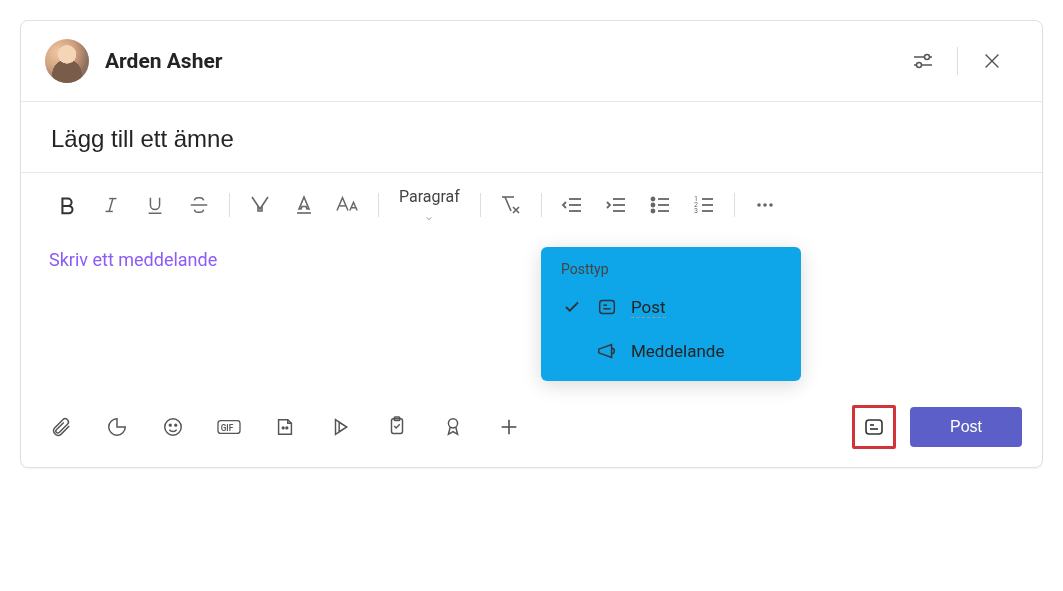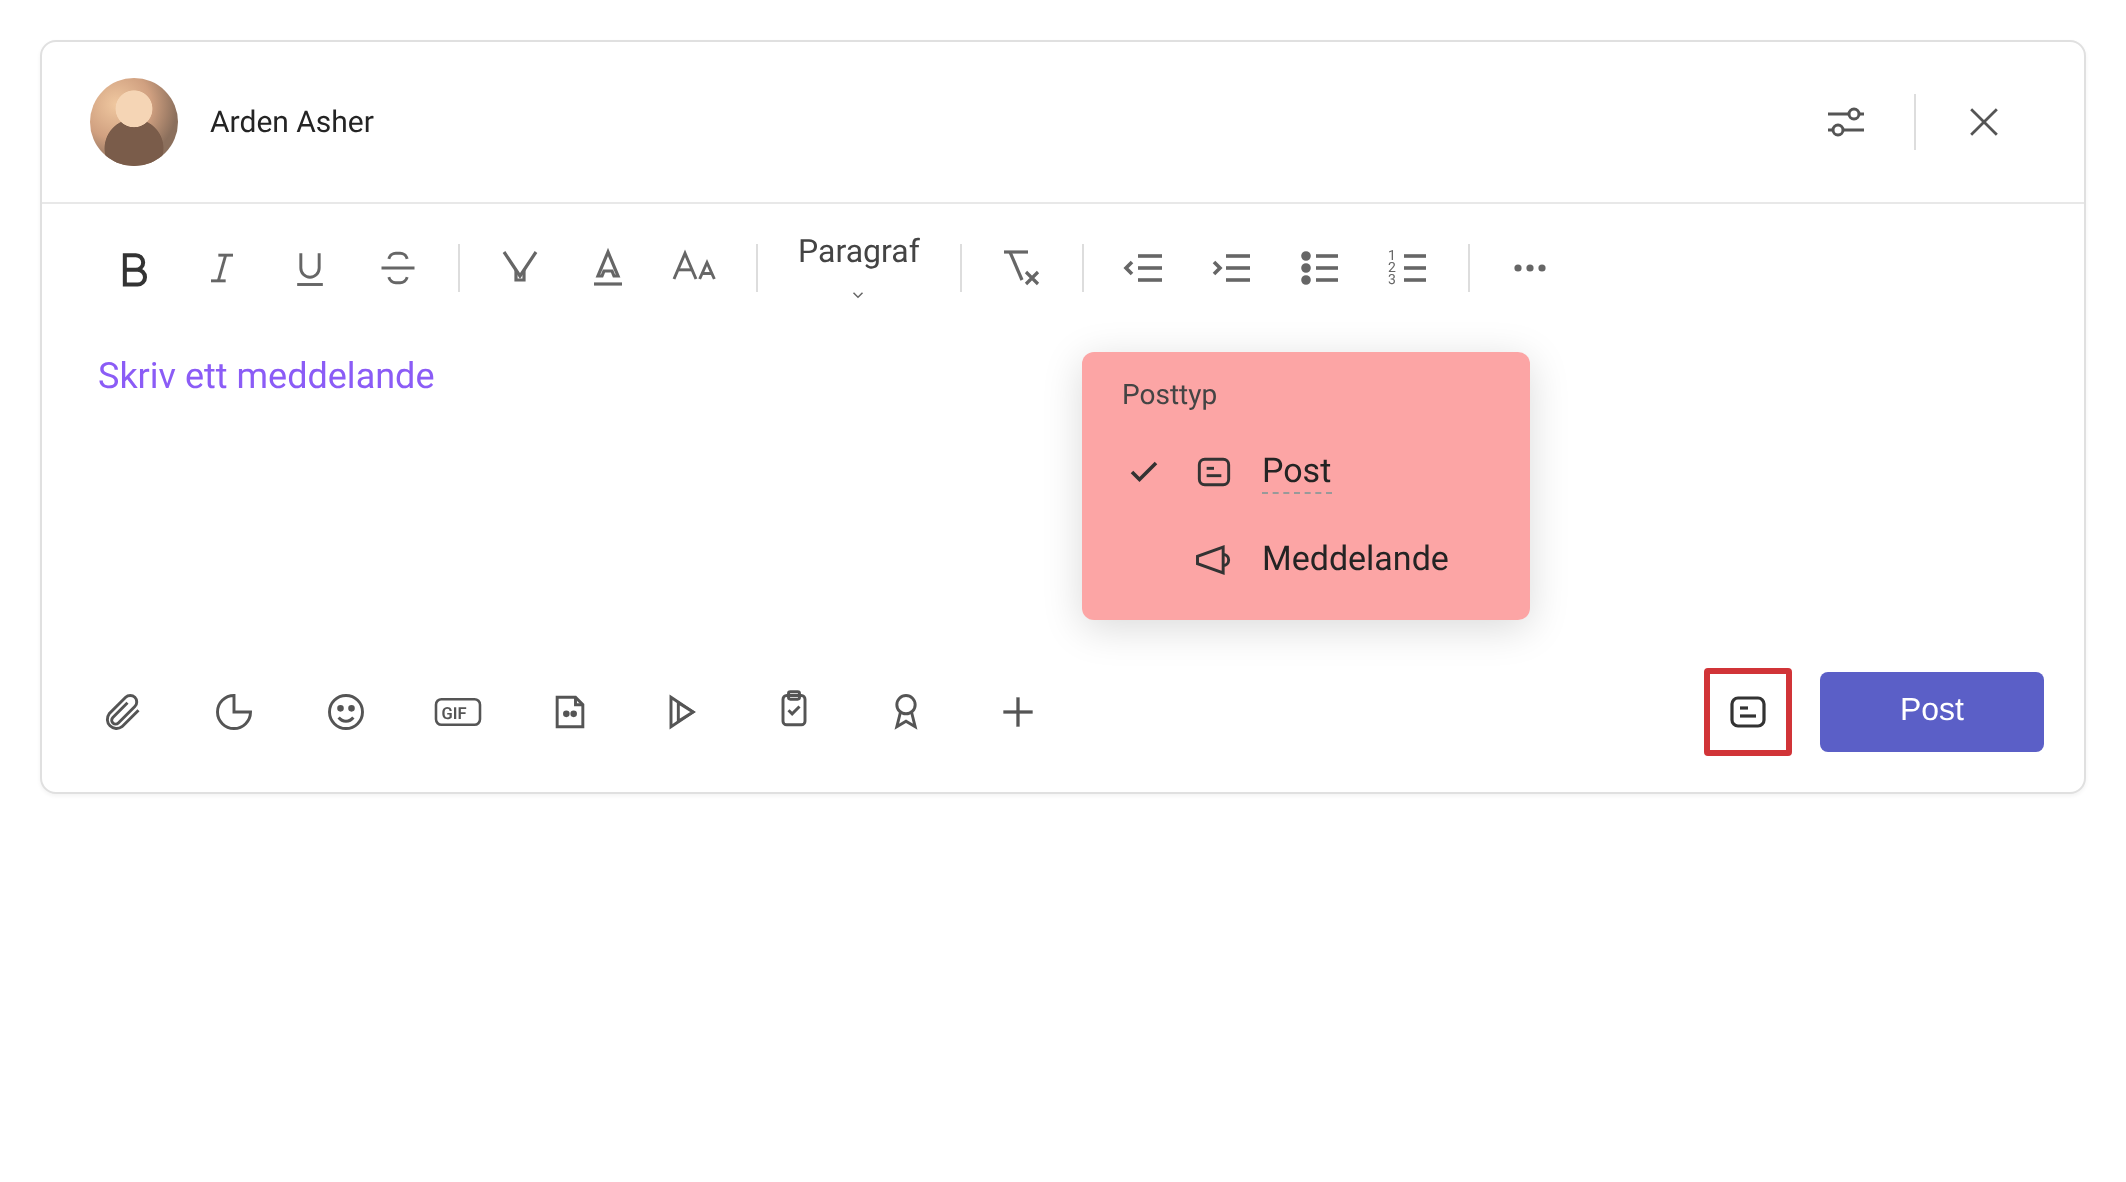--- a/index.html
+++ b/index.html
@@ -35,22 +35,22 @@
   }
   .avatar::after{
     content:"";
     position:absolute;
     inset:0;
     background: radial-gradient(circle at 50% 35%, #f5d5b5 0%, #f5d5b5 25%, transparent 26%),
                 radial-gradient(circle at 50% 80%, #7a5c4a 0%, #7a5c4a 35%, transparent 36%);
   }
   .author-name {
     margin-left: 16px;
-    font-size: 15px;
-    font-weight: 400;
+    font-size: 21px;
+    font-weight: 700;
   }
   .header-right {
     margin-left: auto;
     display: flex;
     align-items: center;
     gap: 0;
   }
   .hdr-btn {
     width: 44px;
     height: 44px;
@@ -120,22 +120,22 @@
     position: relative;
   }
   .body-placeholder {
     color: #8b5cf6;
     font-size: 18px;
   }
   .popup {
     position: absolute;
     top: 10px;
     left: 520px;
-    width: 224px;
-    background: #fca5a5;
+    width: 260px;
+    background: #0ea5e9;
     border-radius: 6px;
     box-shadow: 0 4px 20px rgba(0,0,0,0.15);
     padding: 14px 0 8px 0;
   }
   .popup-title {
     font-size: 14px;
     color: #444;
     padding: 0 20px 8px 20px;
   }
   .popup-item {
@@ -227,20 +227,23 @@
       <div class="hdr-divider"></div>
       <div class="hdr-btn">
         <svg width="22" height="22" viewBox="0 0 24 24" fill="none" stroke="currentColor" stroke-width="1.5">
           <line x1="5" y1="5" x2="19" y2="19"></line>
             <line x1="19" y1="5" x2="5" y2="19"></line>
         </svg>
       </div>
     </div>
   </div>
 
+  <div class="subject">
+    <input class="subject-input" placeholder="Lägg till ett ämne" style="">
+  </div>
 
   <div class="toolbar">
     <div class="tbtn">
       <svg width="22" height="22" viewBox="0 0 24 24">
           <path d="M7 5h6a4 4 0 010 8H7zM7 13h7a4 4 0 010 8H7z" fill="none" stroke="#333" stroke-width="2.2"></path>
         </svg>
     </div>
     <div class="tbtn">
       <svg width="22" height="22" viewBox="0 0 24 24" stroke="#666" stroke-width="1.6">
           <line x1="10" y1="5" x2="18" y2="5"></line>

